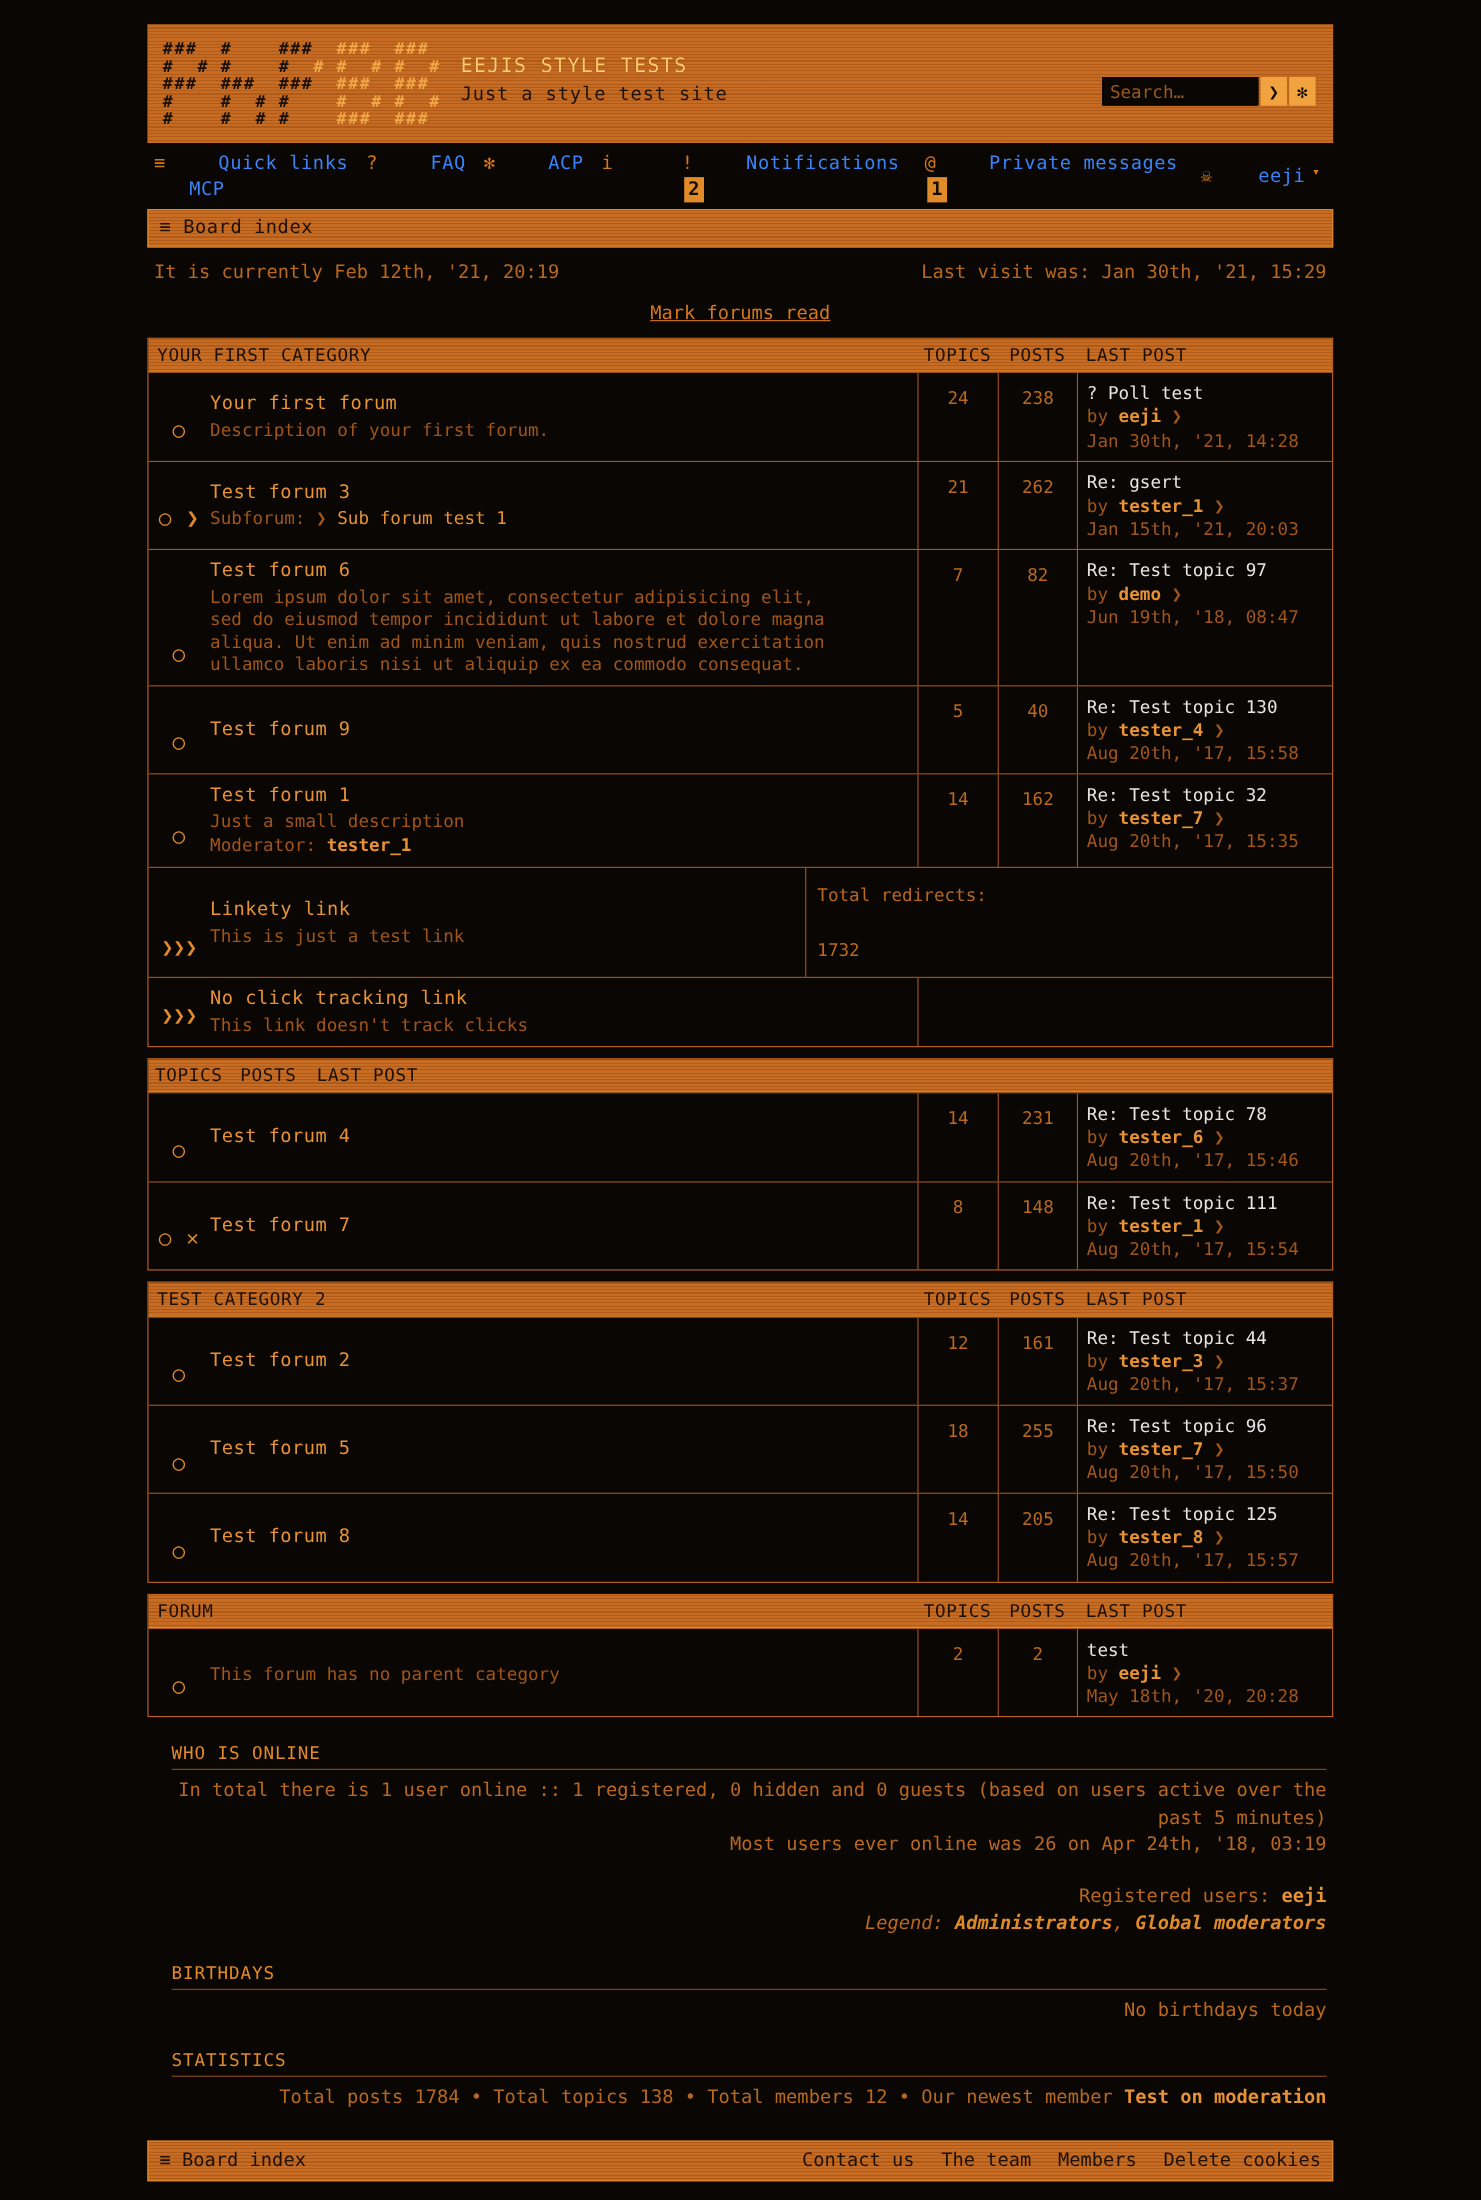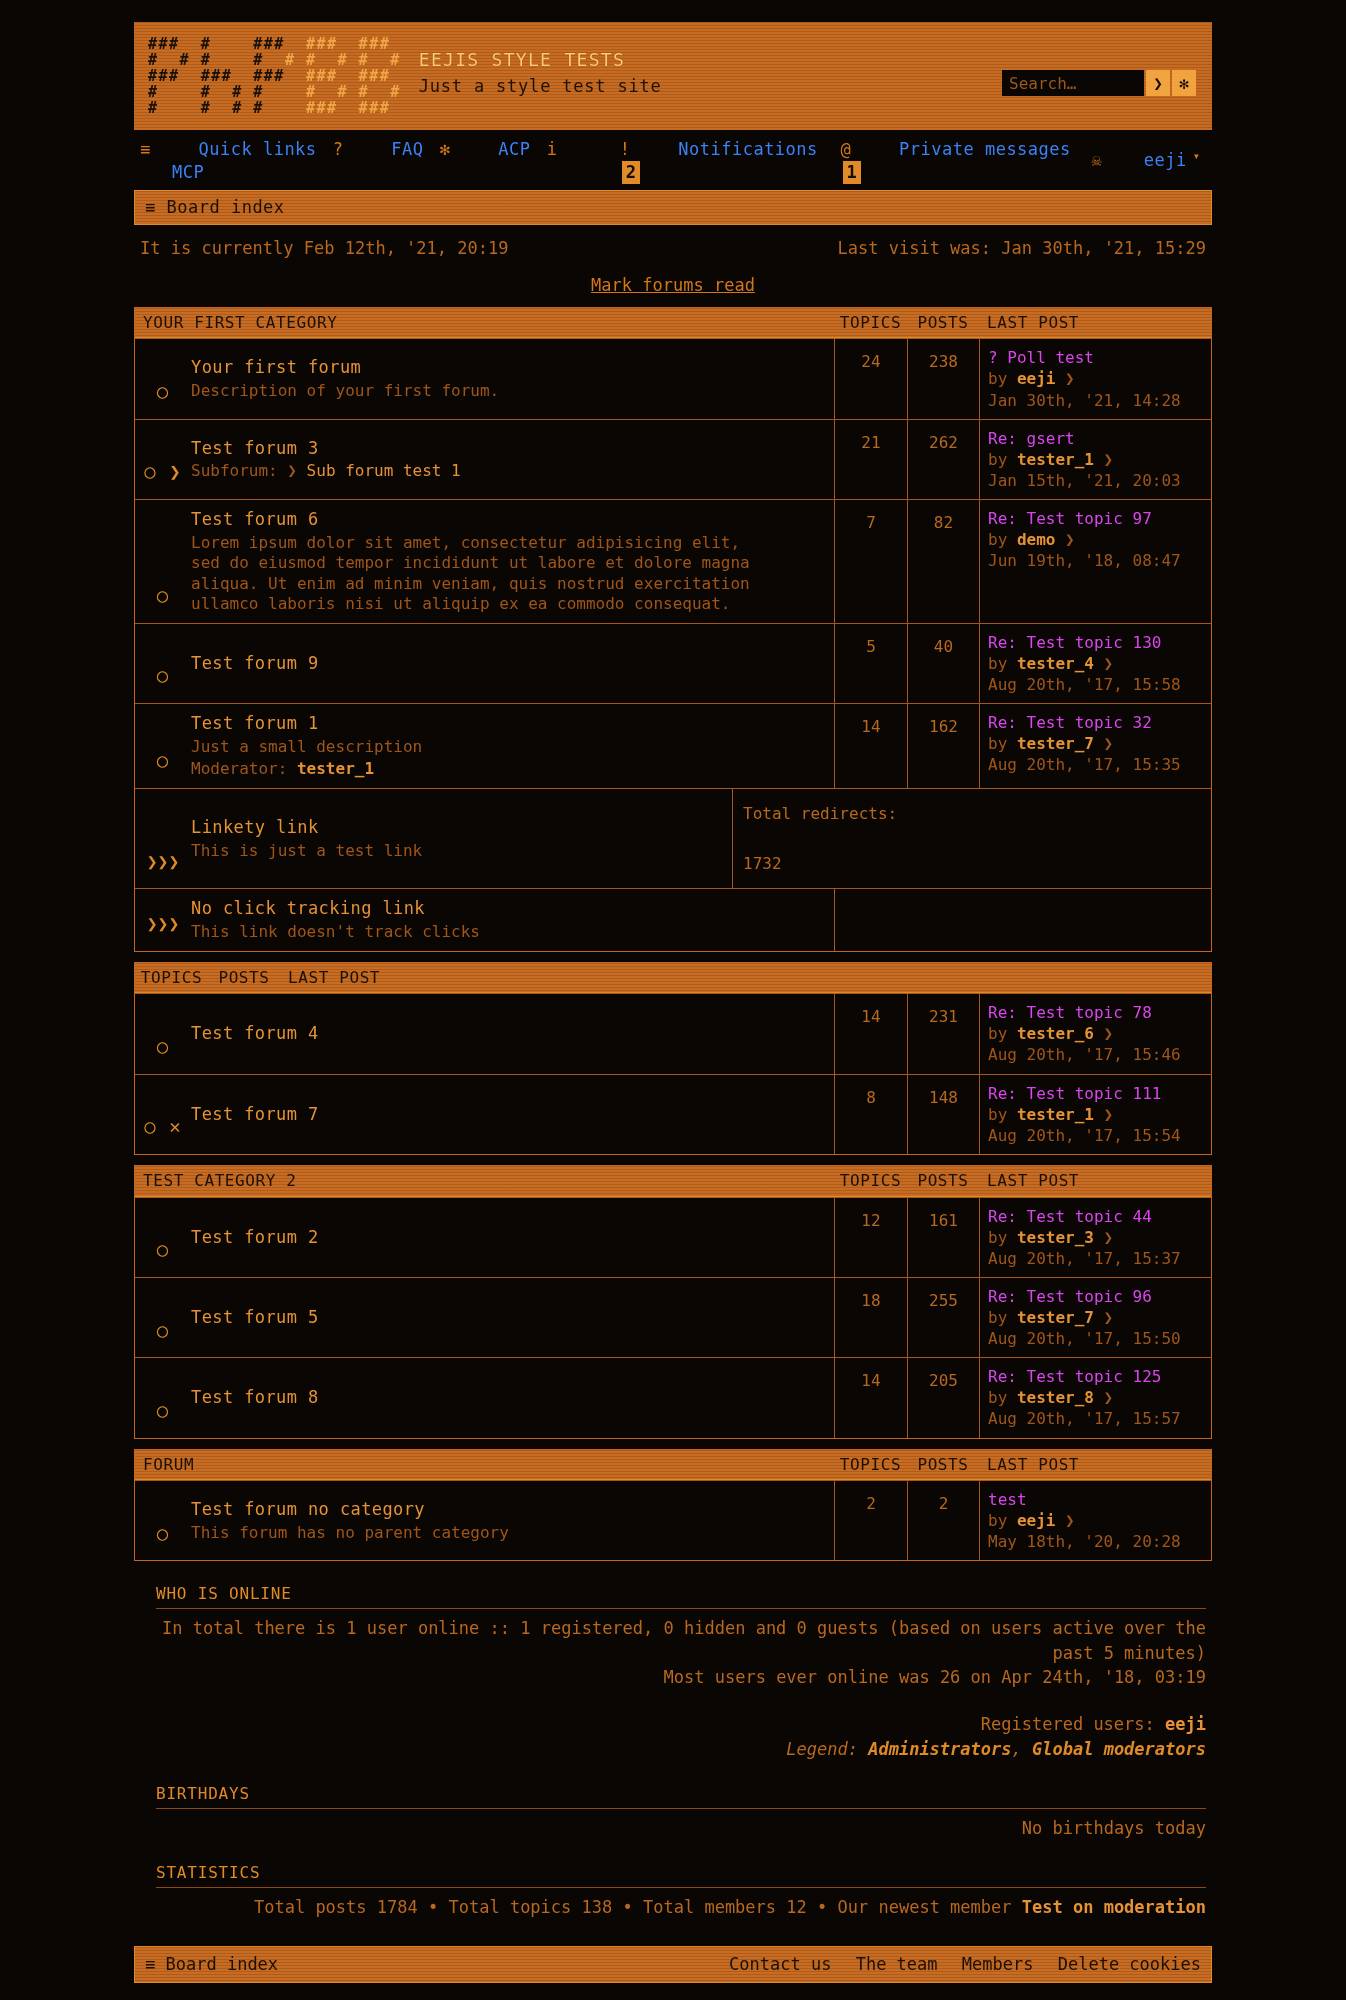--- a/index.html
+++ b/index.html
@@ -139,21 +139,21 @@
   .f-topics, .f-posts {
     width: 73px; flex: 0 0 73px; text-align: center;
     border-left: 1px solid #a6571a; color: #b9691f; font-size: 16px;
     padding-top: 12px;
   }
   .f-posts { width: 72px; flex: 0 0 72px; }
   .f-last {
     width: 232px; flex: 0 0 232px; border-left: 1px solid #a6571a;
     padding: 8px 6px 8px 8px; font-size: 16px; line-height: 1.32;
   }
-  .f-last .lp-title { color: #d946ef; }
+  .f-last .lp-title { color: #e5e5e5; }
   .f-last .lp-by { color: #a0561a; }
   .f-last .lp-by b { color: #e69235; font-weight: bold; }
   .f-last .lp-date { color: #a0561a; }
   .f-redir-info {
     flex: 1 1 auto; border-left: 1px solid #a6571a;
     padding: 14px 10px; color: #b9691f; font-size: 16px;
   }
   .f-redir-info .rtot { margin-bottom: 28px; }
   .f-blank { flex: 0 0 377px; border-left: 1px solid #a6571a; }
 
@@ -446,21 +446,20 @@
           <div class="cat-head">
             <div class="c-title">FORUM</div>
             <div class="c-topics">TOPICS</div>
             <div class="c-posts">POSTS</div>
             <div class="c-last">LAST POST</div>
           </div>
           <div class="frow">
             <div class="f-main">
               <div class="f-icon">○</div>
               <div class="f-body">
-                <div class="f-name">Test forum no category</div>
                 <div class="f-desc">This forum has no parent category</div>
               </div>
             </div>
             <div class="f-topics">2</div>
             <div class="f-posts">2</div>
             <div class="f-last">
               <div class="lp-title">test</div>
               <div class="lp-by">by <b>eeji</b> <span>❯</span></div>
               <div class="lp-date">May 18th, '20, 20:28</div>
             </div>

